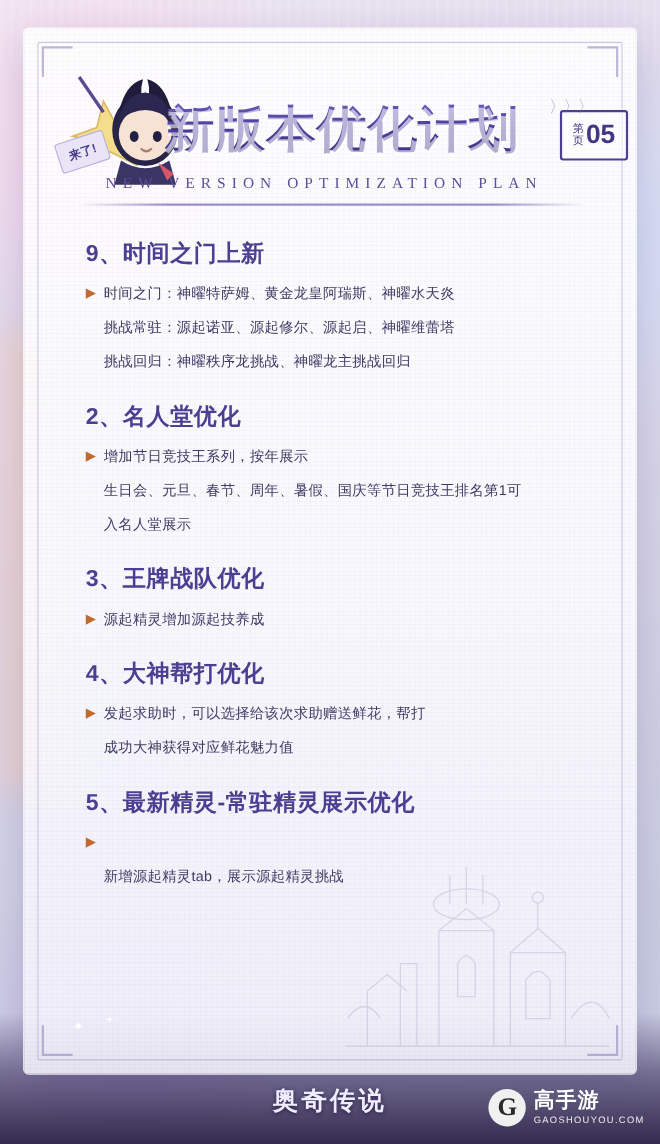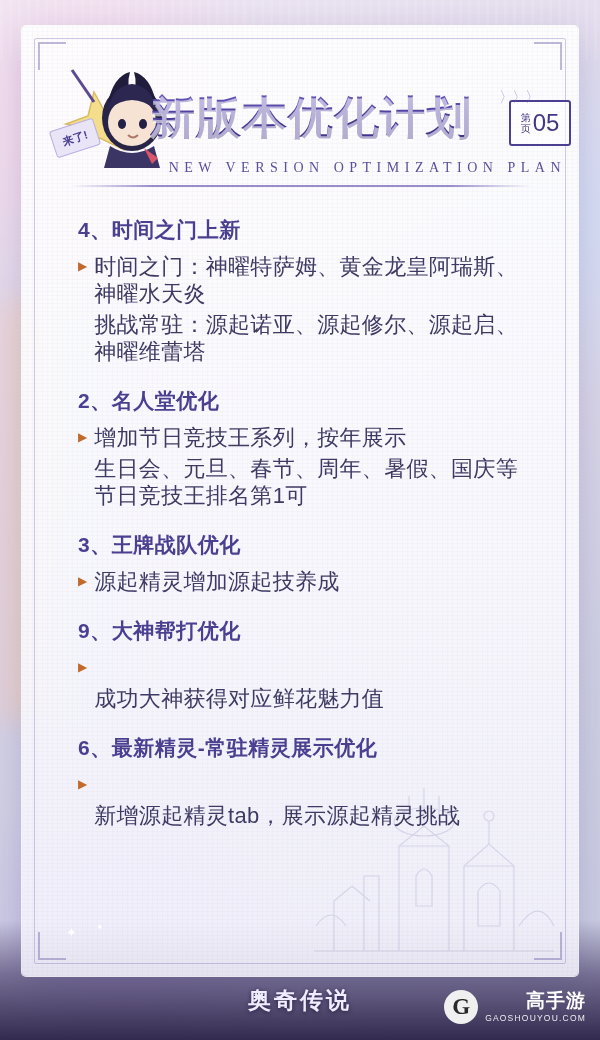--- a/index.html
+++ b/index.html
@@ -159,29 +159,29 @@
   }
   .page-badge .small {
     font-size: 10px;
     line-height: 1.1;
     display: flex;
     flex-direction: column;
     align-items: center;
   }
   .page-badge .num {
     font-size: 24px;
-    font-weight: normal;
+    font-weight: bold;
     line-height: 1;
   }
   .subtitle {
     position: absolute;
     left: 74px;
     top: 108px;
     width: 470px;
-    text-align: right;
+    text-align: left;
     font-family: "Liberation Serif", serif;
     font-size: 14px;
     letter-spacing: 5.5px;
     color: #5c4f9b;
     white-space: nowrap;
   }
   .header-rule {
     position: absolute;
     left: 48px;
     right: 46px;
@@ -246,21 +246,21 @@
   }
   .bullet {
     color: #c26a2e;
     font-size: 12px;
     line-height: 27px;
     margin-right: 7px;
     flex: none;
   }
   .bullet.hidden { visibility: hidden; }
   .line-text {
-    font-size: 22px;
+    font-size: 13px;
     line-height: 27px;
     color: #3f3a63;
     letter-spacing: 0.3px;
   }
 
   
   .footer-logo {
     position: absolute;
     left: 0; right: 0;
     bottom: 24px;
@@ -298,21 +298,20 @@
     display: flex;
     align-items: center;
     justify-content: center;
     font-family: "Liberation Serif", serif;
   }
   .wm-text .wm-cn {
     font-size: 19px;
     font-weight: bold;
     letter-spacing: 1px;
     line-height: 1;
-    text-align: right;
   }
   .wm-text .wm-en {
     font-size: 8.5px;
     letter-spacing: 1.2px;
     opacity: 0.9;
     margin-top: 3px;
   }
   .sparkle {
     position: absolute;
     color: rgba(255,255,255,0.9);
@@ -389,60 +388,69 @@
       <span class="num">05</span>
     </div>
 
     <div class="chev">〉〉〉</div>
     <div class="subtitle">NEW VERSION OPTIMIZATION PLAN</div>
     <div class="header-rule"></div>
   </div>
 
   <div class="content" id="content">
       <div class="section">
-        <div class="sec-title">4、时间之门上新</div>
+        <div class="sec-title">9、时间之门上新</div>
         <div class="line-row">
           <span class="bullet">▶</span>
           <span class="line-text">时间之门：神曜特萨姆、黄金龙皇阿瑞斯、神曜水天炎</span>
         </div>
         <div class="line-row">
           <span class="bullet hidden">▶</span>
           <span class="line-text">挑战常驻：源起诺亚、源起修尔、源起启、神曜维蕾塔</span>
+        </div>
+        <div class="line-row">
+          <span class="bullet hidden">▶</span>
+          <span class="line-text">挑战回归：神曜秩序龙挑战、神曜龙主挑战回归</span>
         </div>
       </div>
       <div class="section">
         <div class="sec-title">2、名人堂优化</div>
         <div class="line-row">
           <span class="bullet">▶</span>
           <span class="line-text">增加节日竞技王系列，按年展示</span>
         </div>
         <div class="line-row">
           <span class="bullet hidden">▶</span>
           <span class="line-text">生日会、元旦、春节、周年、暑假、国庆等节日竞技王排名第1可</span>
         </div>
+        <div class="line-row">
+          <span class="bullet hidden">▶</span>
+          <span class="line-text">入名人堂展示</span>
+        </div>
       </div>
       <div class="section">
         <div class="sec-title">3、王牌战队优化</div>
         <div class="line-row">
           <span class="bullet">▶</span>
           <span class="line-text">源起精灵增加源起技养成</span>
         </div>
       </div>
       <div class="section">
-        <div class="sec-title">9、大神帮打优化</div>
+        <div class="sec-title">4、大神帮打优化</div>
         <div class="line-row">
           <span class="bullet">▶</span>
+          <span class="line-text">发起求助时，可以选择给该次求助赠送鲜花，帮打</span>
         </div>
         <div class="line-row">
           <span class="bullet hidden">▶</span>
           <span class="line-text">成功大神获得对应鲜花魅力值</span>
         </div>
       </div>
       <div class="section">
-        <div class="sec-title">6、最新精灵-常驻精灵展示优化</div>
+        <div class="sec-title">5、最新精灵-常驻精灵展示优化</div>
         <div class="line-row">
           <span class="bullet">▶</span>
         </div>
         <div class="line-row">
           <span class="bullet hidden">▶</span>
           <span class="line-text">新增源起精灵tab，展示源起精灵挑战</span>
         </div>
       </div>
     </div>
 

